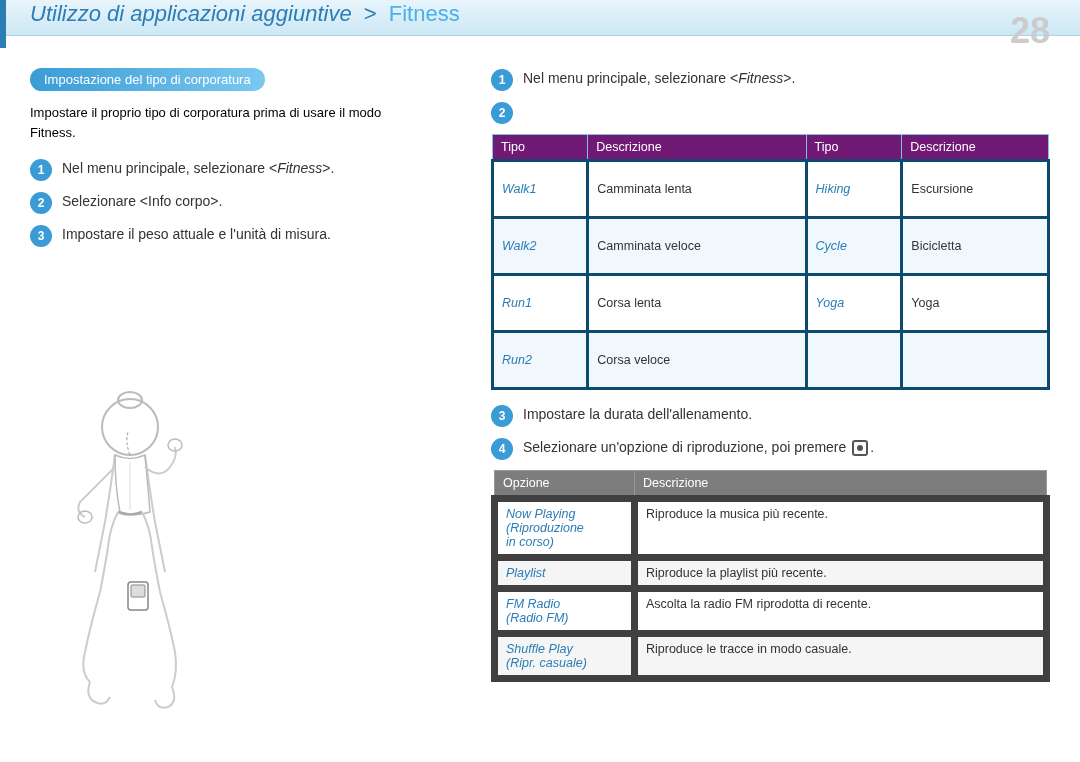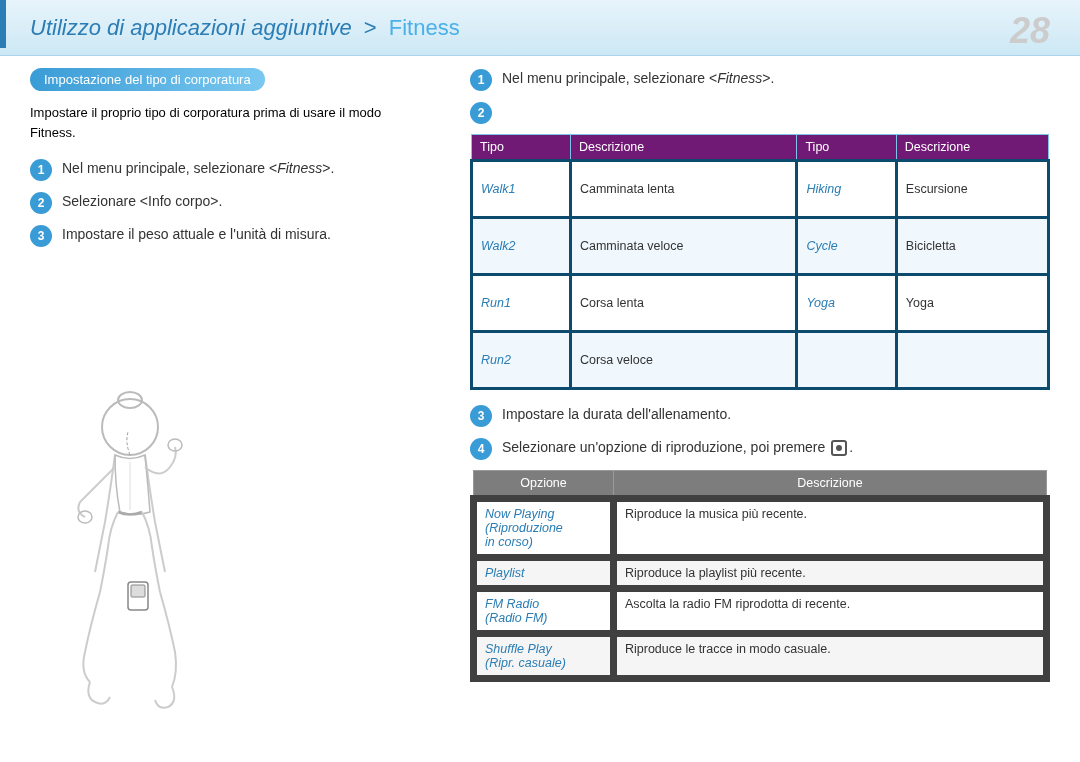--- a/index.html
+++ b/index.html
@@ -14,26 +14,26 @@
       overflow: hidden;
       position: relative;
     }
 
     
     .header-bar {
       position: absolute;
       top: 0;
       left: 0;
       width: 100%;
-      height: 56px;
+      height: 36px;
       background: linear-gradient(to bottom, #e8f4fb, #cce8f5);
       border-bottom: 1px solid #aad4ec;
       display: flex;
-      align-items: center;
-      padding: 10px 30px;
+      align-items: flex-start;
+      padding: 1px 30px;
     }
 
     .header-title {
       font-size: 22px;
       color: #2a7db5;
       font-weight: normal;
     }
 
     .header-title .breadcrumb-separator {
       color: #2a7db5;
@@ -50,41 +50,41 @@
     }
 
     
     .page-number {
       position: absolute;
       top: 10px;
       right: 30px;
       font-size: 36px;
       color: #cccccc;
       font-weight: bold;
-      font-style: italic;
     }
 
     
     .header-line {
       position: absolute;
       top: 0;
       left: 0;
       width: 6px;
       height: 48px;
       background: #2a7db5;
     }
 
     
     .content {
       position: absolute;
       top: 48px;
       left: 0;
       right: 0;
       bottom: 0;
       display: flex;
+      gap: 21px;
     }
 
     
     .left-col {
       width: 460px;
       padding: 20px 30px;
       position: relative;
     }
 
     
@@ -216,21 +216,21 @@
       width: 100%;
       border-collapse: collapse;
       font-size: 12.5px;
     }
 
     .option-table th {
       background: #7d7d7d;
       color: white;
       padding: 5px 8px;
       font-weight: normal;
-      text-align: center;
+      text-align: left;
       border: 1px solid #999;
     }
 
     .option-table td {
       padding: 5px 8px;
       border: 7px solid #404040;
       vertical-align: top;
     }
 
     .option-table tr:nth-child(even) td {

